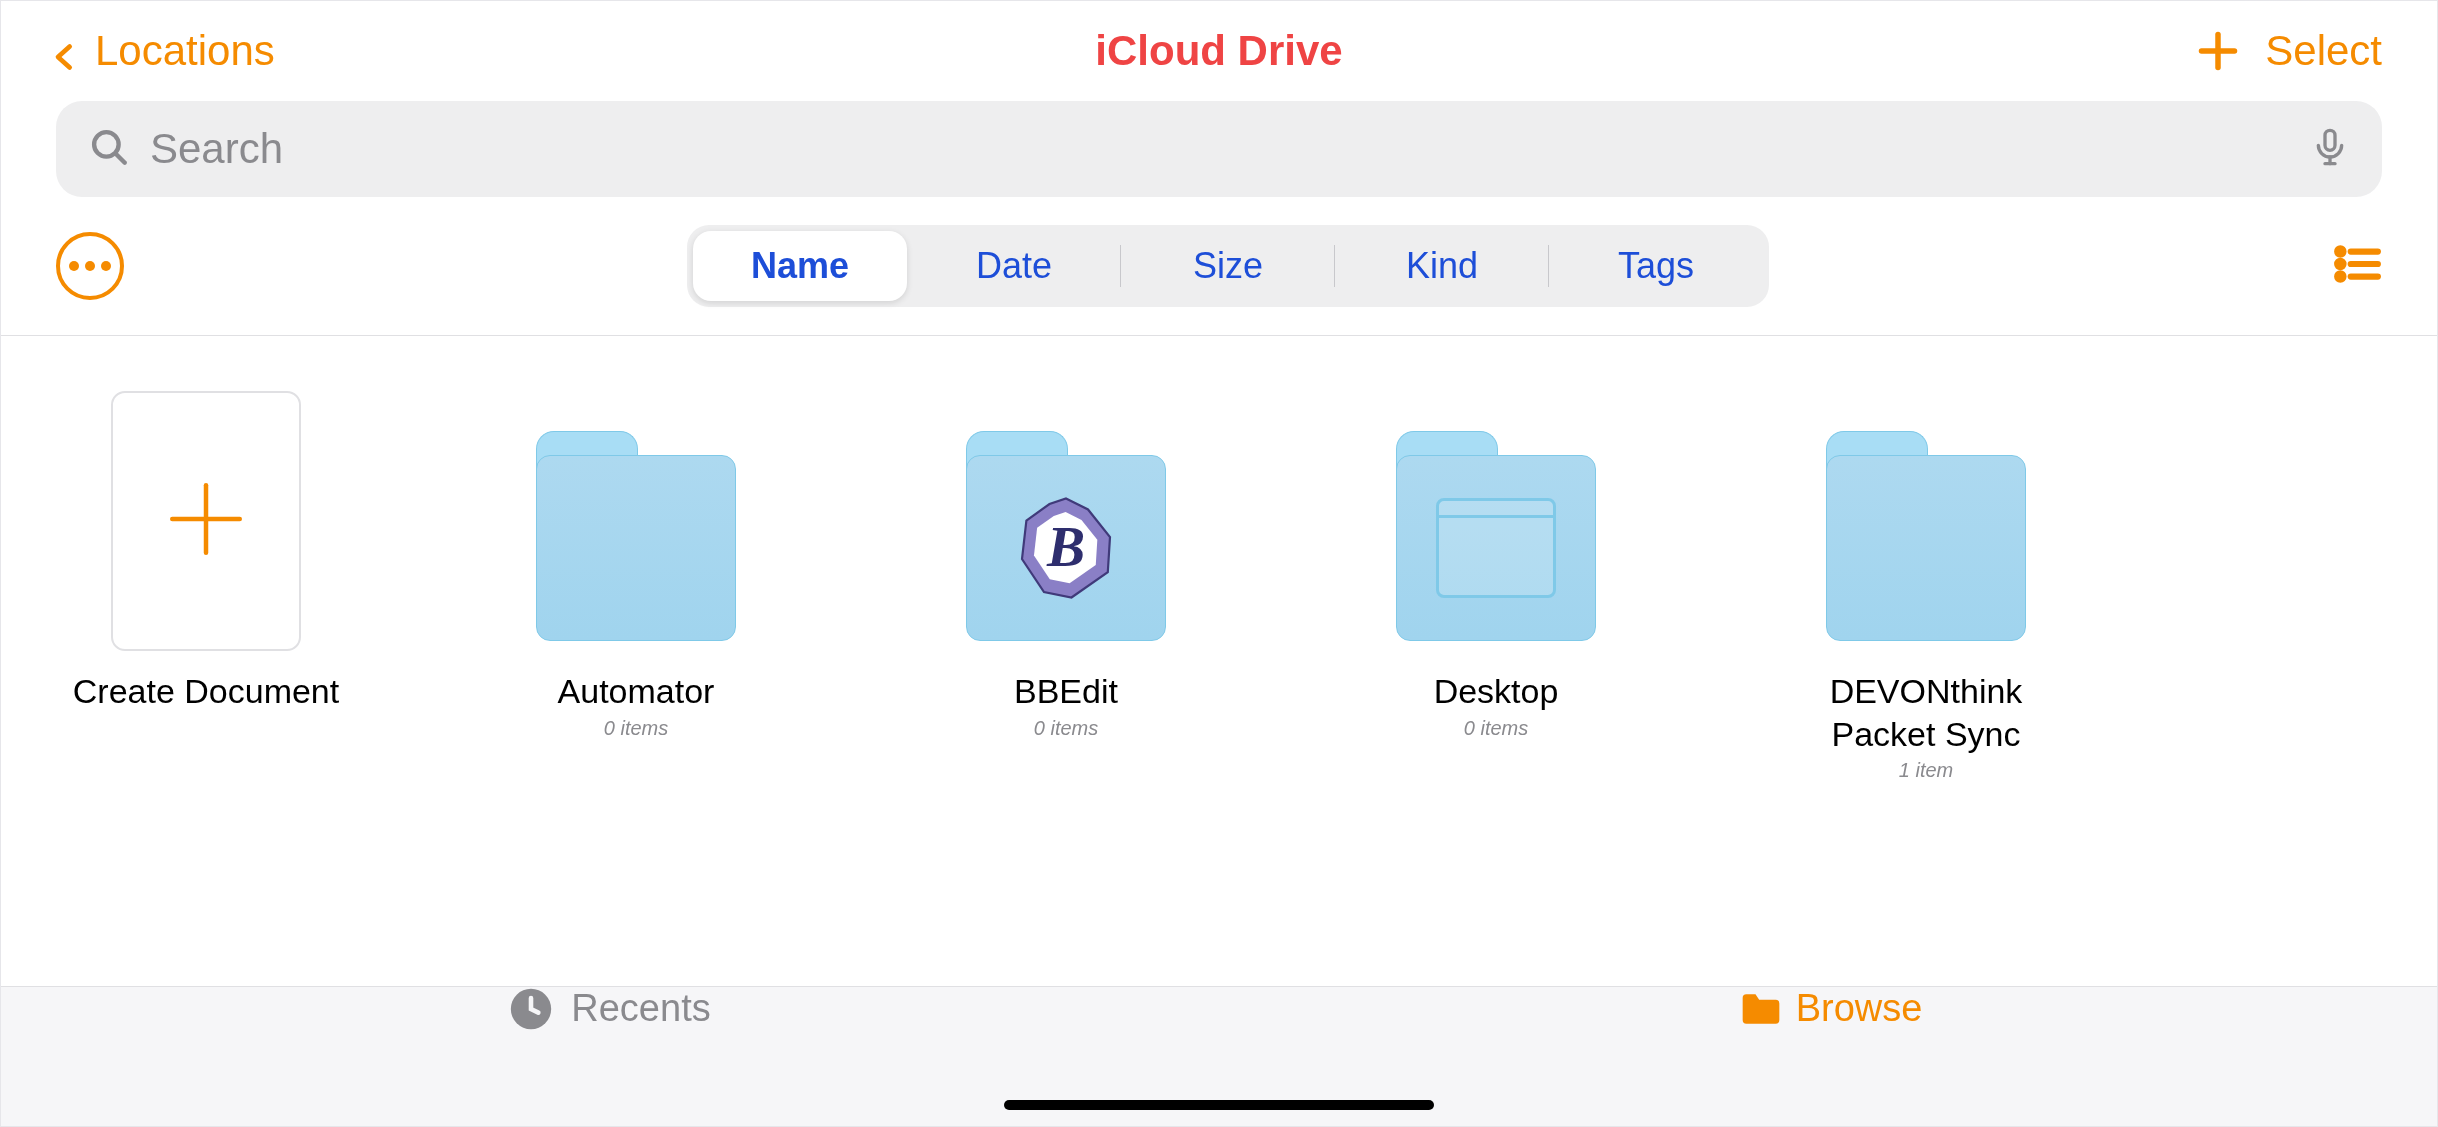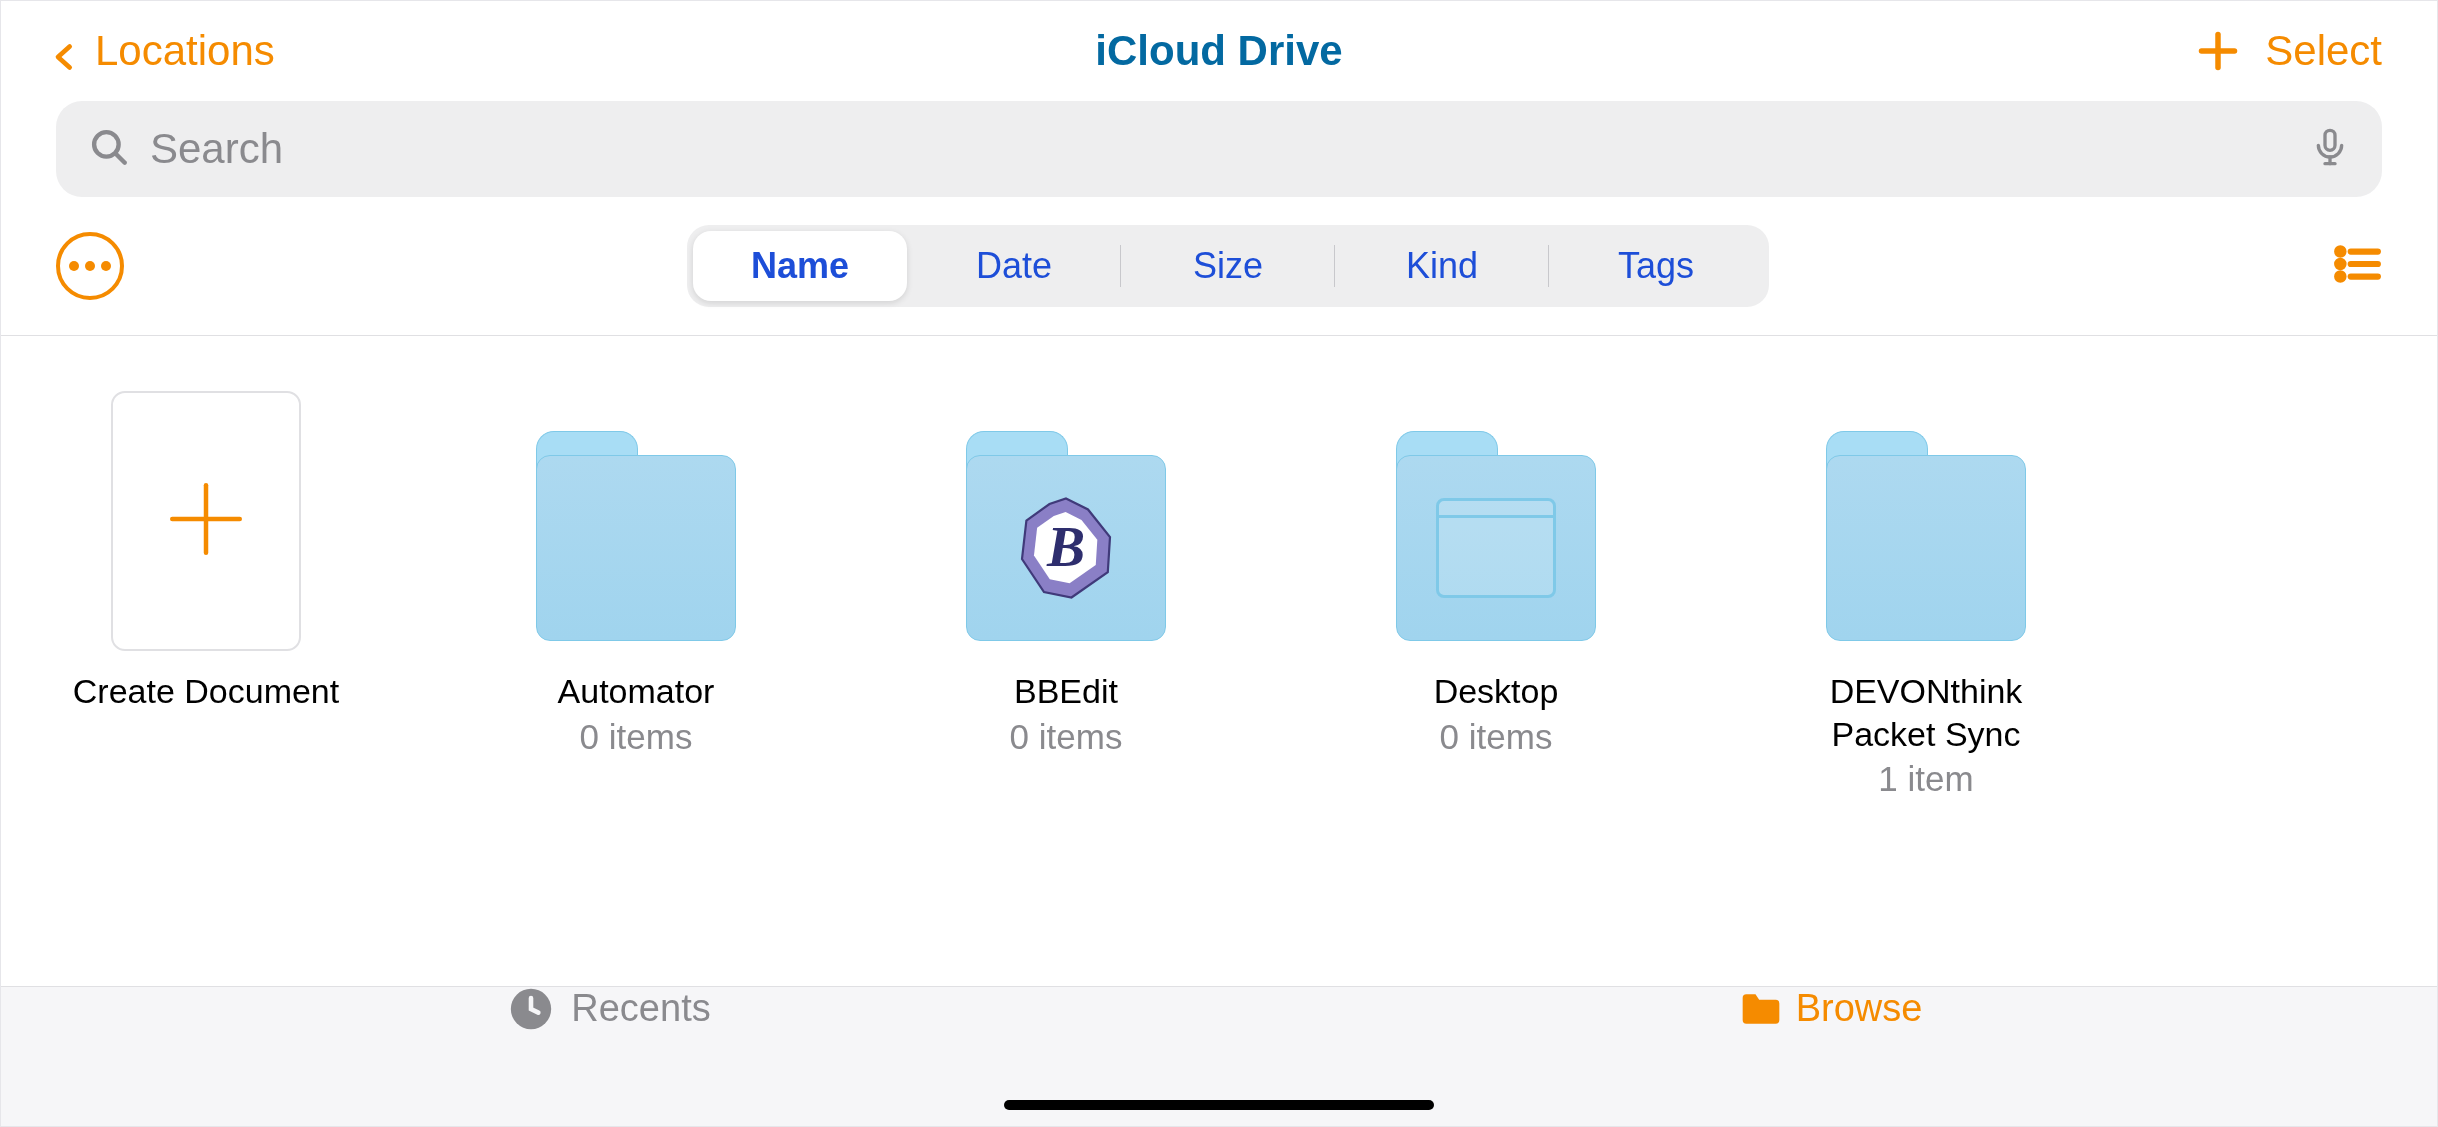--- a/index.html
+++ b/index.html
@@ -31,21 +31,21 @@
   }
   .nav-left, .nav-right { display: flex; align-items: center; gap: 25px; }
   .back-btn {
     display: flex; align-items: center; gap: 16px;
     color: #f58b00; font-size: 42px; font-weight: 400;
   }
   .chevron {
     width: 28px; height: 28px; display: inline-block;
   }
   .title {
-    font-size: 42px; font-weight: 700; color: #0369a1;
+    font-size: 42px; font-weight: 700; color: #ef4444;
     position: absolute; left: 50%; transform: translateX(-50%);
   }
   .plus-btn { color: #f58b00; }
   .plus-btn svg { display: block; }
   .select-btn { color: #f58b00; font-size: 42px; font-weight: 400; }
 
   
   .searchbar-wrap {
     padding: 0 55px 28px 55px;
     display: flex;
@@ -162,21 +162,21 @@
     width: 120px; height: 100px;
     border: 3px solid #7fc9e8;
     border-radius: 8px;
     background: rgba(255,255,255,0.15);
   }
   .desktop-window::before {
     content: ""; display:block;
     height: 14px; border-bottom: 3px solid #7fc9e8;
   }
   .item-name { font-size: 34px; font-weight: 400; color: #000; text-align: center; margin-top: 14px; line-height: 1.25; }
-  .item-sub { font-size: 35px; color: #8a8a8e; margin-top: 4px; }
+  .item-sub { font-size: 20px; color: #8a8a8e; margin-top: 4px; font-style: italic; }
 
   
   .tabbar {
     height: 140px;
     background: #f6f6f8;
     border-top: 1px solid #e0e0e3;
     display: flex;
     position: relative;
   }
   .tab {

